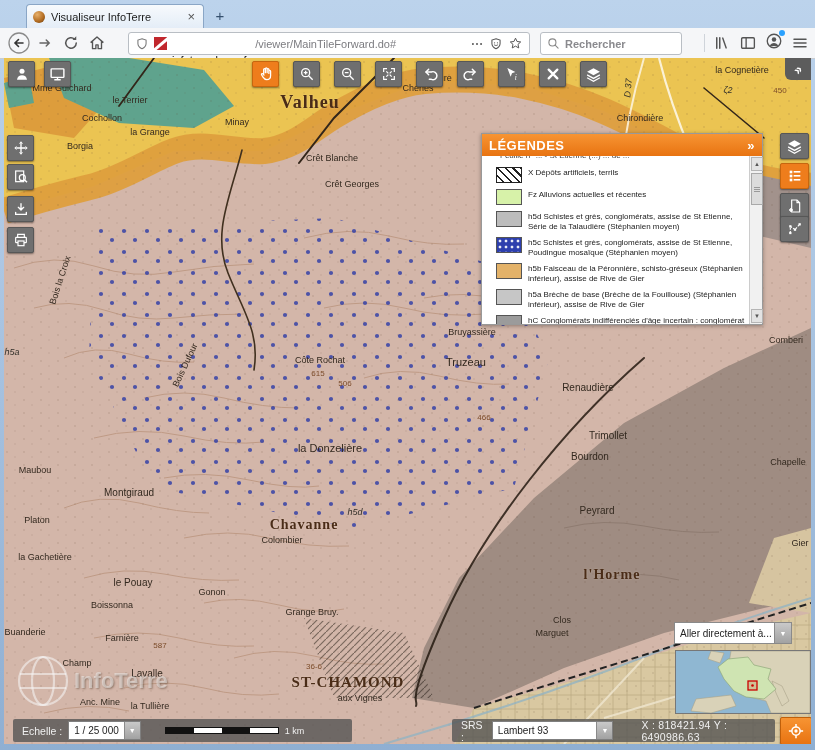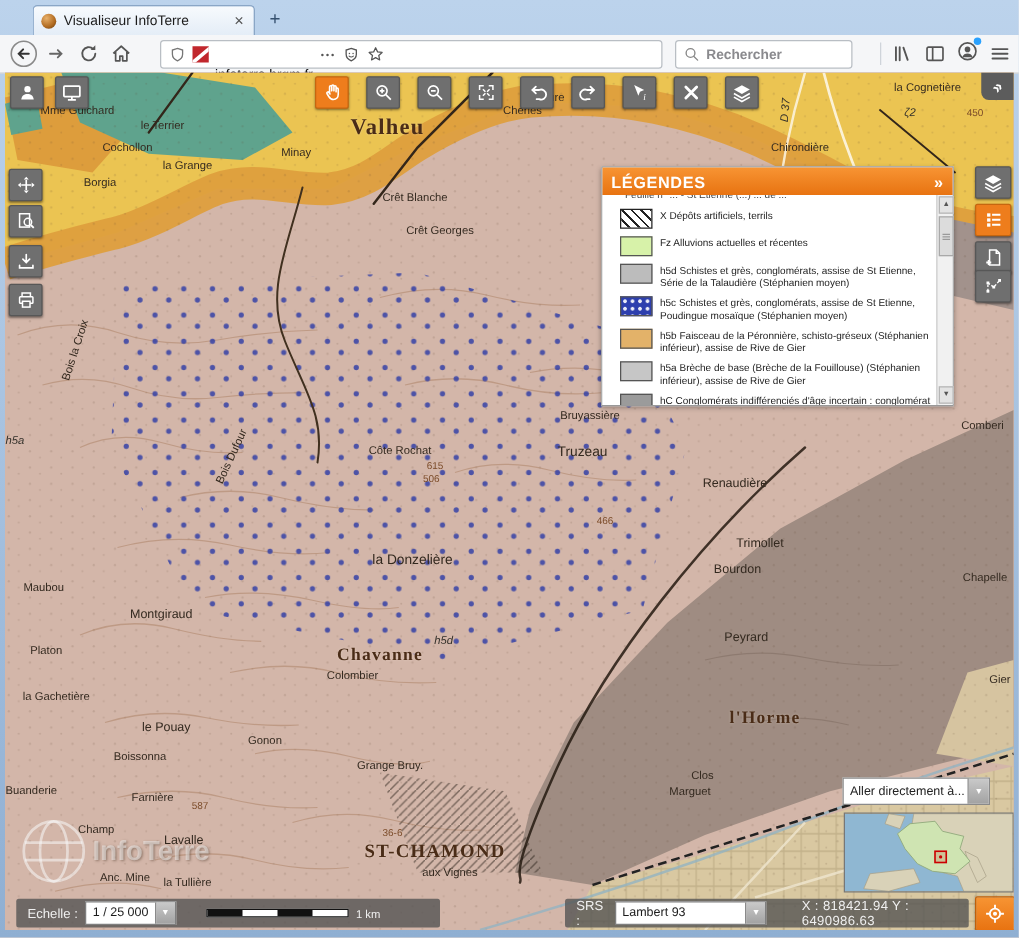--- a/index.html
+++ b/index.html
@@ -132,20 +132,21 @@
           <path d="M3.5 11.5 12 4l8.5 7.5M6 10v9.5h4.5v-5h3v5H18V10" stroke="#555" stroke-width="1.8" fill="none" stroke-linejoin="round"></path>
         </svg>
     </div>
 
     <div class="urlbar">
       <svg width="14" height="14" viewBox="0 0 24 24">
           <path d="M12 3l7 2.2V11c0 4.2-3 7.3-7 9-4-1.7-7-4.8-7-9V5.2z" fill="none" stroke="#777" stroke-width="1.8"></path>
         </svg>
       <span class="brgm-logo"></span>
       <span class="url-domain">infoterre.brgm.fr</span>
+      <span class="url-path">/viewer/MainTileForward.do#</span>
       <svg width="14" height="14" viewBox="0 0 24 24">
           <circle cx="5" cy="12" r="1.7" fill="#555"></circle>
           <circle cx="12" cy="12" r="1.7" fill="#555"></circle>
           <circle cx="19" cy="12" r="1.7" fill="#555"></circle>
         </svg>
       <svg width="14" height="14" viewBox="0 0 24 24">
           <path d="M12 3l7 2.2V11c0 4.2-3 7.3-7 9-4-1.7-7-4.8-7-9V5.2z" fill="none" stroke="#555" stroke-width="1.8"></path>
           <circle cx="9.5" cy="10" r="1" fill="#555"></circle>
           <circle cx="14.5" cy="10" r="1" fill="#555"></circle>
           <path d="M9 13.5c1.8 1.6 4.2 1.6 6 0" stroke="#555" stroke-width="1.4" fill="none" stroke-linecap="round"></path>
@@ -318,21 +319,21 @@
         <div class="ml ml-small" style="left: 548px; top: 575px;">Marguet</div>
         <div class="ml ml-small" style="left: 754px; top: 636px;">St-Julie</div>
         <div class="ml ml-small" style="left: 782px; top: 282px;">Comberi</div>
         <div class="ml ml-small" style="left: 784px; top: 404px;">Chapelle</div>
         <div class="ml ml-small" style="left: 796px; top: 485px;">Gier</div>
         <div class="ml ml-geo" style="left: 351px; top: 454px;">h5d</div>
         <div class="ml ml-geo" style="left: 8px; top: 294px;">h5a</div>
         <div class="ml ml-geo" style="left: 724px; top: 32px;">ζ2</div>
         <div class="ml ml-geo" style="left: 624px; top: 30px; transform: translate(-50%, -50%) rotate(-85deg);">D 37</div>
         <div class="ml ml-spot" style="left: 341px; top: 325px;">506</div>
-        <div class="ml ml-spot" style="left: 314px; top: 315px; margin-left: 30px;">615</div>
+        <div class="ml ml-spot" style="left: 314px; top: 315px;">615</div>
         <div class="ml ml-spot" style="left: 480px; top: 359px;">466</div>
         <div class="ml ml-spot" style="left: 156px; top: 587px;">587</div>
         <div class="ml ml-spot" style="left: 776px; top: 32px;">450</div>
         <div class="ml ml-spot" style="left: 310px; top: 608px;">36-6</div>
       </div>
 
     <div class="watermark">
       <svg width="54" height="54" viewBox="0 0 54 54">
         <g stroke="rgba(248,248,248,.55)" stroke-width="2.2" fill="none">
           <circle cx="27" cy="27" r="24"></circle>

